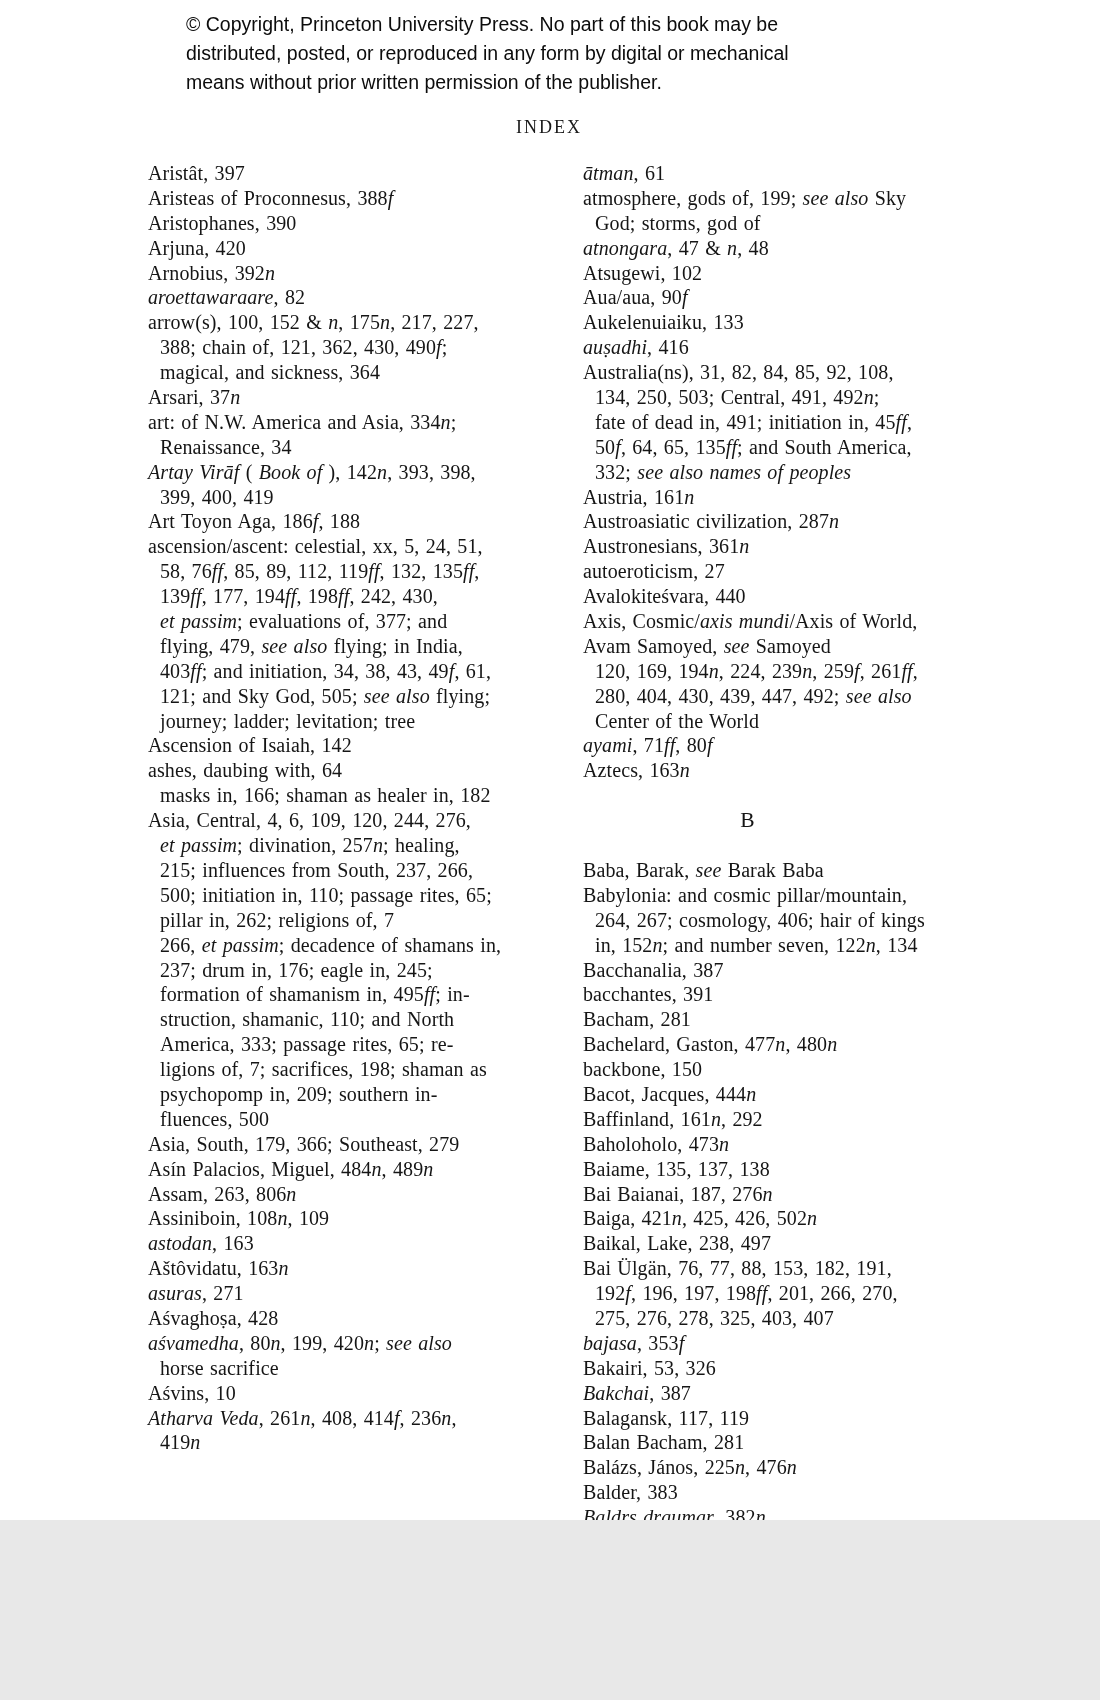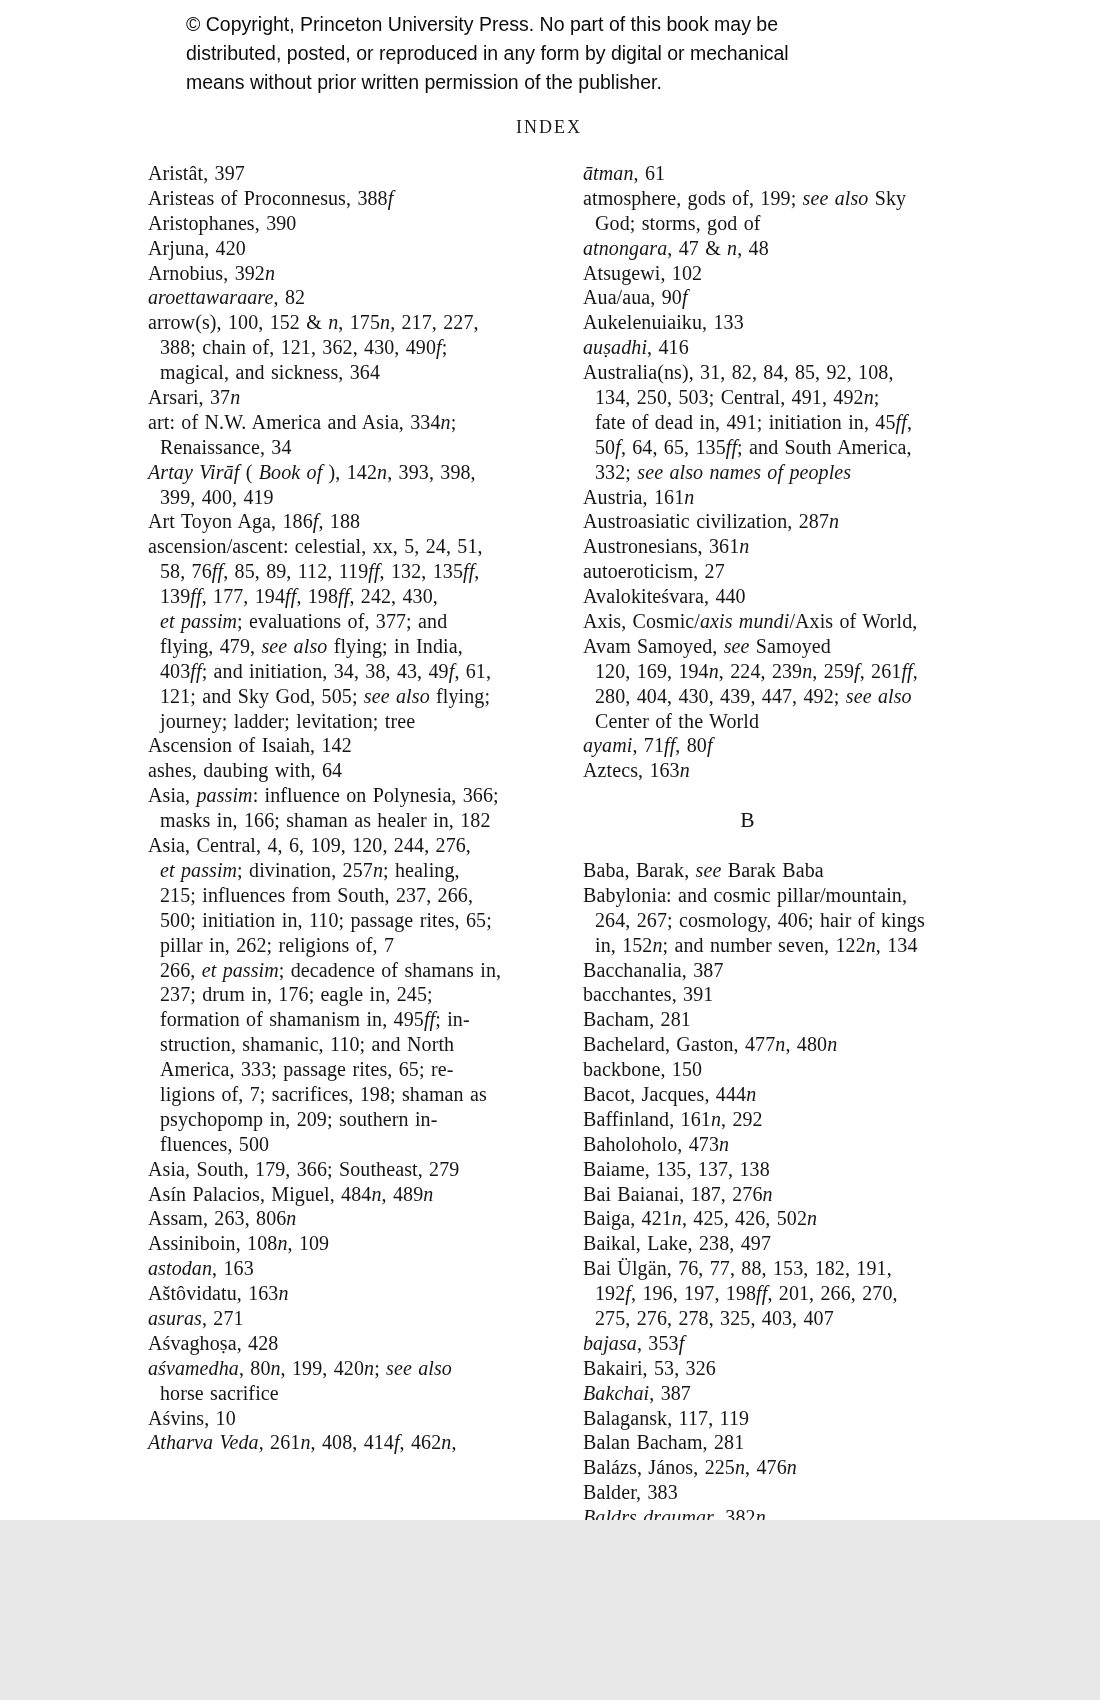--- a/index.html
+++ b/index.html
@@ -103,21 +103,20 @@
       <div class="ln"><span>ascension/ascent: celestial, xx, 5, 24, 51,</span></div>
       <div class="ln cont"><span>58, 76</span><i>ff</i><span>, 85, 89, 112, 119</span><i>ff</i><span>, 132, 135</span><i>ff</i><span>,</span></div>
       <div class="ln cont"><span>139</span><i>ff</i><span>, 177, 194</span><i>ff</i><span>, 198</span><i>ff</i><span>, 242, 430,</span></div>
       <div class="ln cont"><i>et passim</i><span>; evaluations of, 377; and</span></div>
       <div class="ln cont"><span>flying, 479, </span><i>see also</i><span> flying; in India,</span></div>
       <div class="ln cont"><span>403</span><i>ff</i><span>; and initiation, 34, 38, 43, 49</span><i>f</i><span>, 61,</span></div>
       <div class="ln cont"><span>121; and Sky God, 505; </span><i>see also</i><span> flying;</span></div>
       <div class="ln cont"><span>journey; ladder; levitation; tree</span></div>
       <div class="ln"><span>Ascension of Isaiah, 142</span></div>
       <div class="ln"><span>ashes, daubing with, 64</span></div>
-      <div class="ln"><span>Asia, </span><i>passim</i><span>: influence on Polynesia, 366;</span></div>
       <div class="ln cont"><span>masks in, 166; shaman as healer in, 182</span></div>
       <div class="ln"><span>Asia, Central, 4, 6, 109, 120, 244, 276,</span></div>
       <div class="ln cont"><i>et passim</i><span>; divination, 257</span><i>n</i><span>; healing,</span></div>
       <div class="ln cont"><span>215; influences from South, 237, 266,</span></div>
       <div class="ln cont"><span>500; initiation in, 110; passage rites, 65;</span></div>
       <div class="ln cont"><span>pillar in, 262; religions of, 7</span></div>
       <div class="ln cont"><span>266, </span><i>et passim</i><span>; decadence of shamans in,</span></div>
       <div class="ln cont"><span>237; drum in, 176; eagle in, 245;</span></div>
       <div class="ln cont"><span>formation of shamanism in, 495</span><i>ff</i><span>; in-</span></div>
       <div class="ln cont"><span>struction, shamanic, 110; and North</span></div>
@@ -129,21 +128,22 @@
       <div class="ln"><span>Asín Palacios, Miguel, 484</span><i>n</i><span>, 489</span><i>n</i></div>
       <div class="ln"><span>Assam, 263, 806</span><i>n</i></div>
       <div class="ln"><span>Assiniboin, 108</span><i>n</i><span>, 109</span></div>
       <div class="ln"><i>astodan</i><span>, 163</span></div>
       <div class="ln"><span>Aštôvidatu, 163</span><i>n</i></div>
       <div class="ln"><i>asuras</i><span>, 271</span></div>
       <div class="ln"><span>Aśvaghoṣa, 428</span></div>
       <div class="ln"><i>aśvamedha</i><span>, 80</span><i>n</i><span>, 199, 420</span><i>n</i><span>; </span><i>see also</i></div>
       <div class="ln cont"><span>horse sacrifice</span></div>
       <div class="ln"><span>Aśvins, 10</span></div>
-      <div class="ln"><i>Atharva Veda</i><span>, 261</span><i>n</i><span>, 408, 414</span><i>f</i><span>, 462</span><i>n</i><span>,</span></div>
+      <div class="ln"><i>Atharva Veda</i><span>, 261</span><i>n</i><span>, 408, 414</span><i>f</i><span>, 236</span><i>n</i><span>,</span></div>
+      <div class="ln cont"><span>419</span><i>n</i></div>
     </div>
   <div class="col col-right">
       <div class="ln"><i>ātman</i><span>, 61</span></div>
       <div class="ln"><span>atmosphere, gods of, 199; </span><i>see also</i><span> Sky</span></div>
       <div class="ln cont"><span>God; storms, god of</span></div>
       <div class="ln"><i>atnongara</i><span>, 47 &amp; </span><i>n</i><span>, 48</span></div>
       <div class="ln"><span>Atsugewi, 102</span></div>
       <div class="ln"><span>Aua/aua, 90</span><i>f</i></div>
       <div class="ln"><span>Aukelenuiaiku, 133</span></div>
       <div class="ln"><i>auṣadhi</i><span>, 416</span></div>

